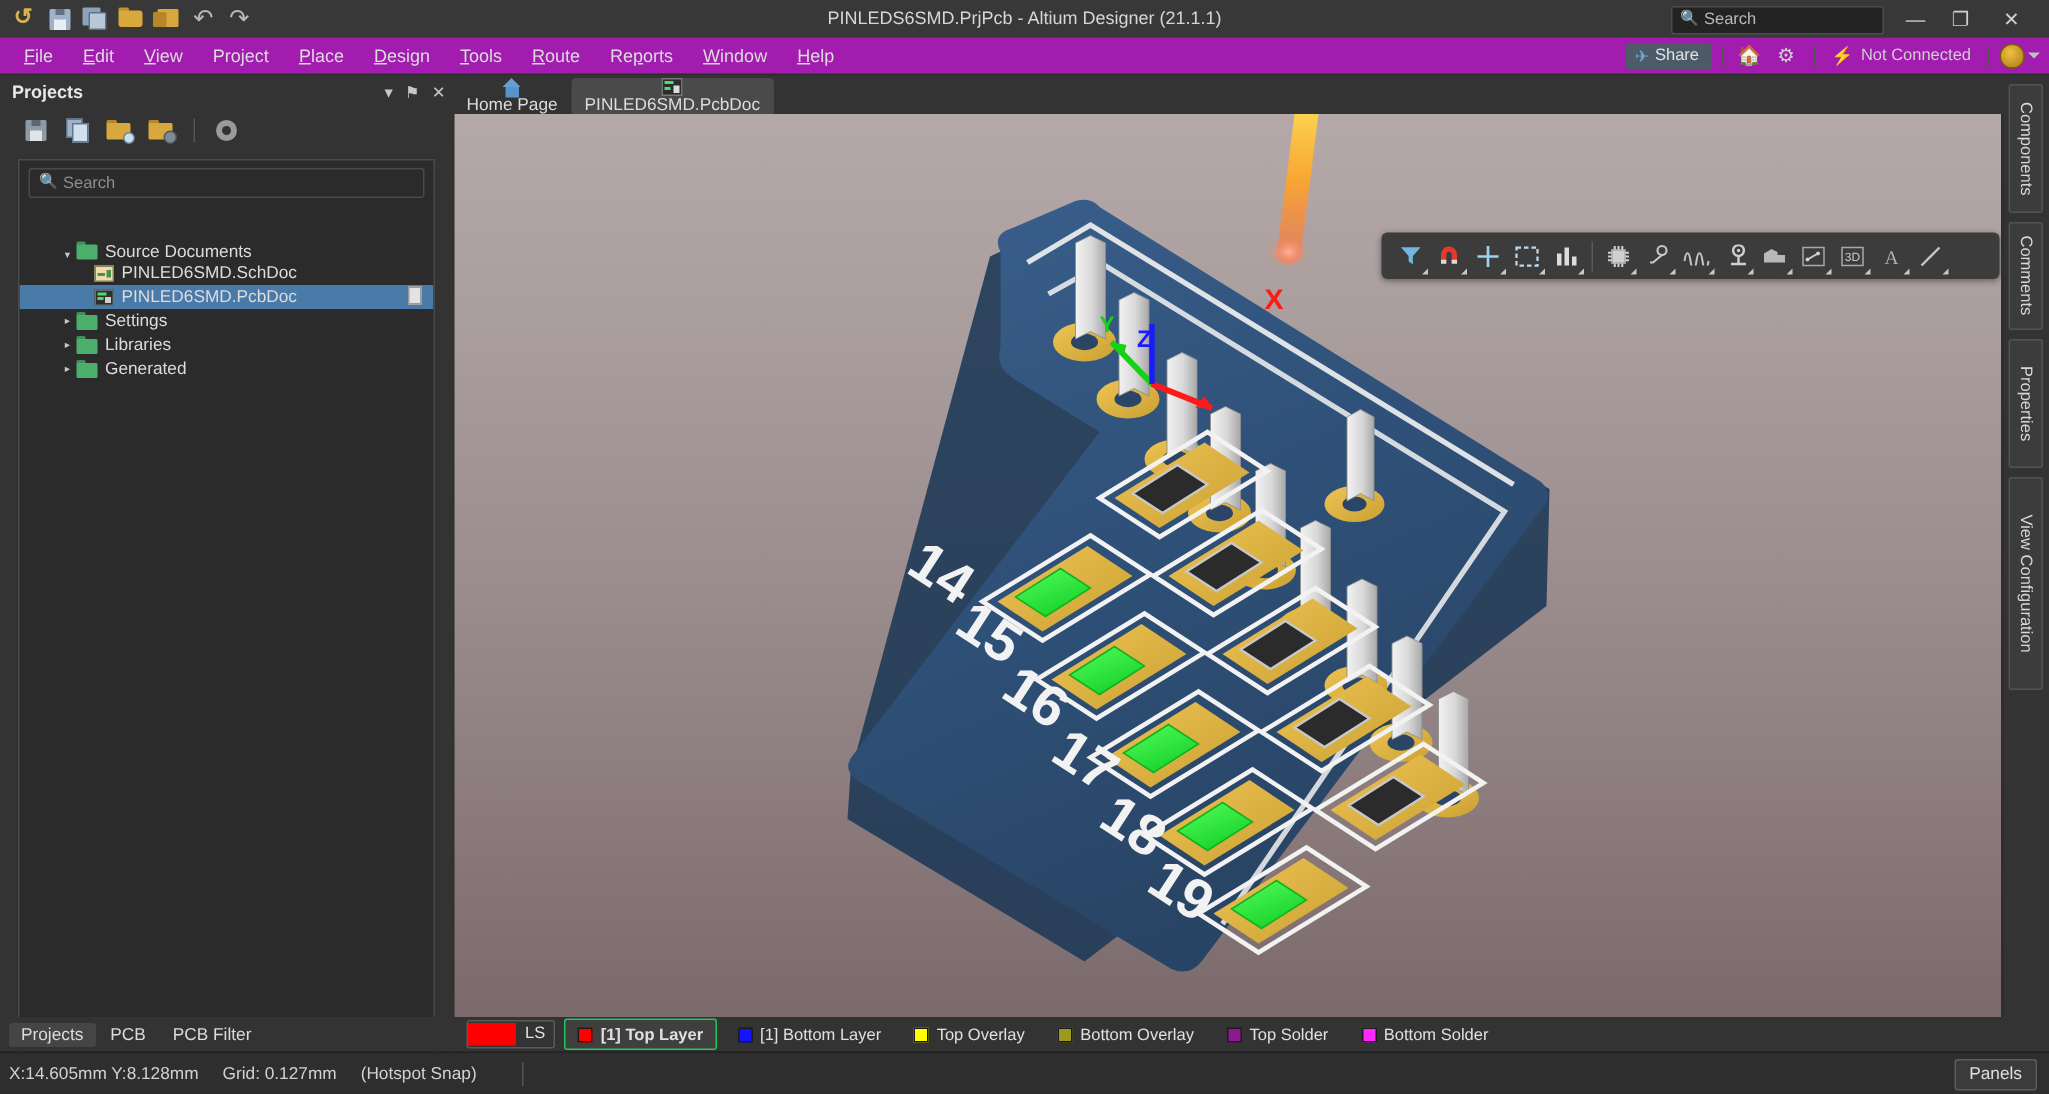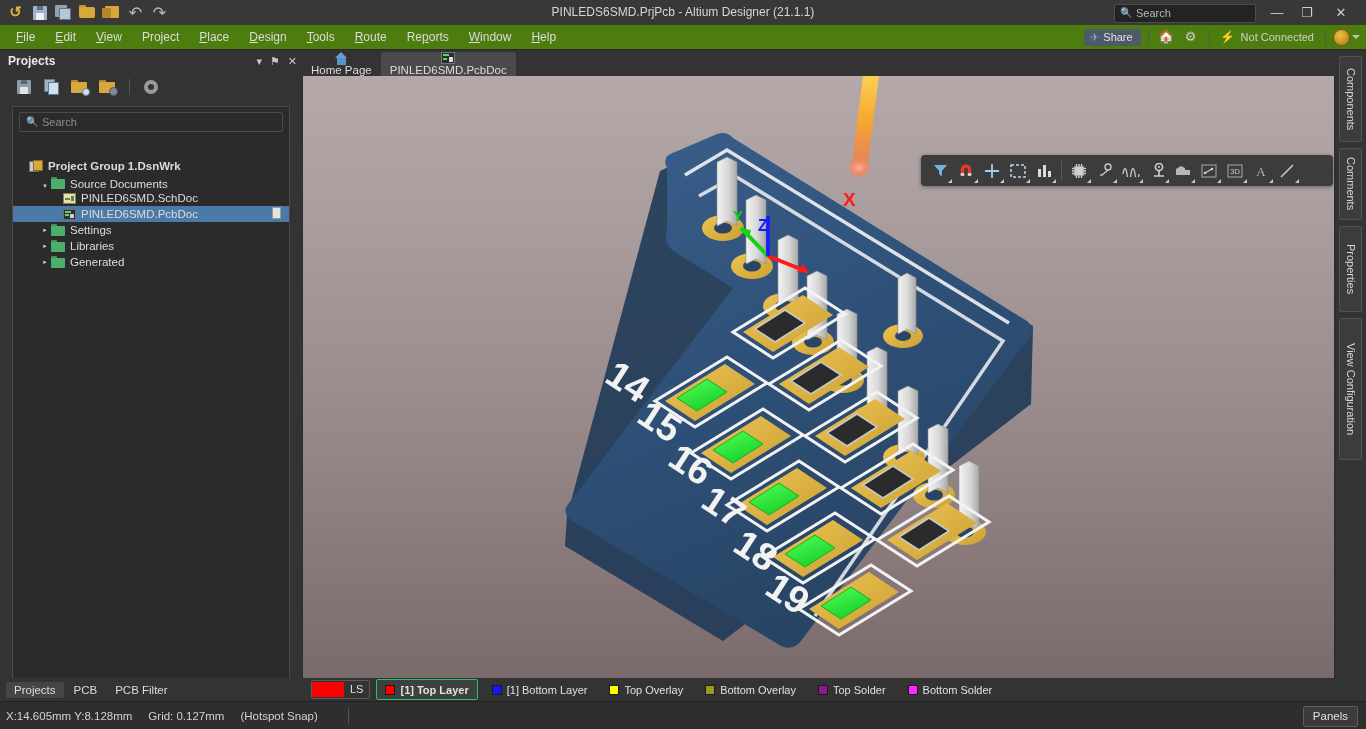--- a/index.html
+++ b/index.html
@@ -85,21 +85,21 @@
   .wbtn {
     position: absolute; top: 0; width: 30px; height: 25px;
     color: #d0d0d0; font-size: 13px; line-height: 25px; text-align: center;
     cursor: pointer;
   }
   #wmin { right: 74px; } #wmax { right: 44px; } #wclose { right: 10px; }
 
   
   #menubar {
     position: absolute; left: 0; top: 25px; width: 1366px; height: 24px;
-    background: #4d7c0f; border-bottom: 1px solid #2b2b2b;
+    background: #a21caf; border-bottom: 1px solid #2b2b2b;
   }
   #menubar .menus { position: absolute; left: 6px; top: 0; display: flex; height: 24px; align-items: center; }
   .menu-item {
     padding: 0 10px; height: 24px; line-height: 24px;
     font-size: 12px; color: #dcdcdc; cursor: pointer; white-space: nowrap;
   }
   .menu-item u { text-decoration: underline; }
 
   .mb-right { position: absolute; right: 6px; top: 0; height: 24px; display: flex; align-items: center; gap: 2px; }
   #sharebtn {
@@ -397,28 +397,20 @@
     </div>
 
     <div id="lp-searchwrap">
       <div id="lp-search">
         <div class="s-ico">🔍</div>
         <div class="s-ph">Search</div>
       </div>
     </div>
 
     <div id="tree">
-        <div class="trow" style="padding-left: 4px;">
-          <span class="tw"></span>
-          <div class="ticon ic-dsnwrk">
-            <div class="a"></div>
-            <div class="b"></div>
-          </div>
-          <span class="tlabel tbold">Project Group 1.DsnWrk</span>
-        </div>
         <div class="trow" style="padding-left: 26px; align-items: flex-end;">
           <span class="tw">▾</span>
           <div class="ticon ic-fold">
             <div class="ft"></div>
             <div class="fb"></div>
           </div>
           <span class="tlabel">Source Documents</span>
         </div>
         <div class="trow" style="padding-left: 37px;">
           <span class="tw"></span>

